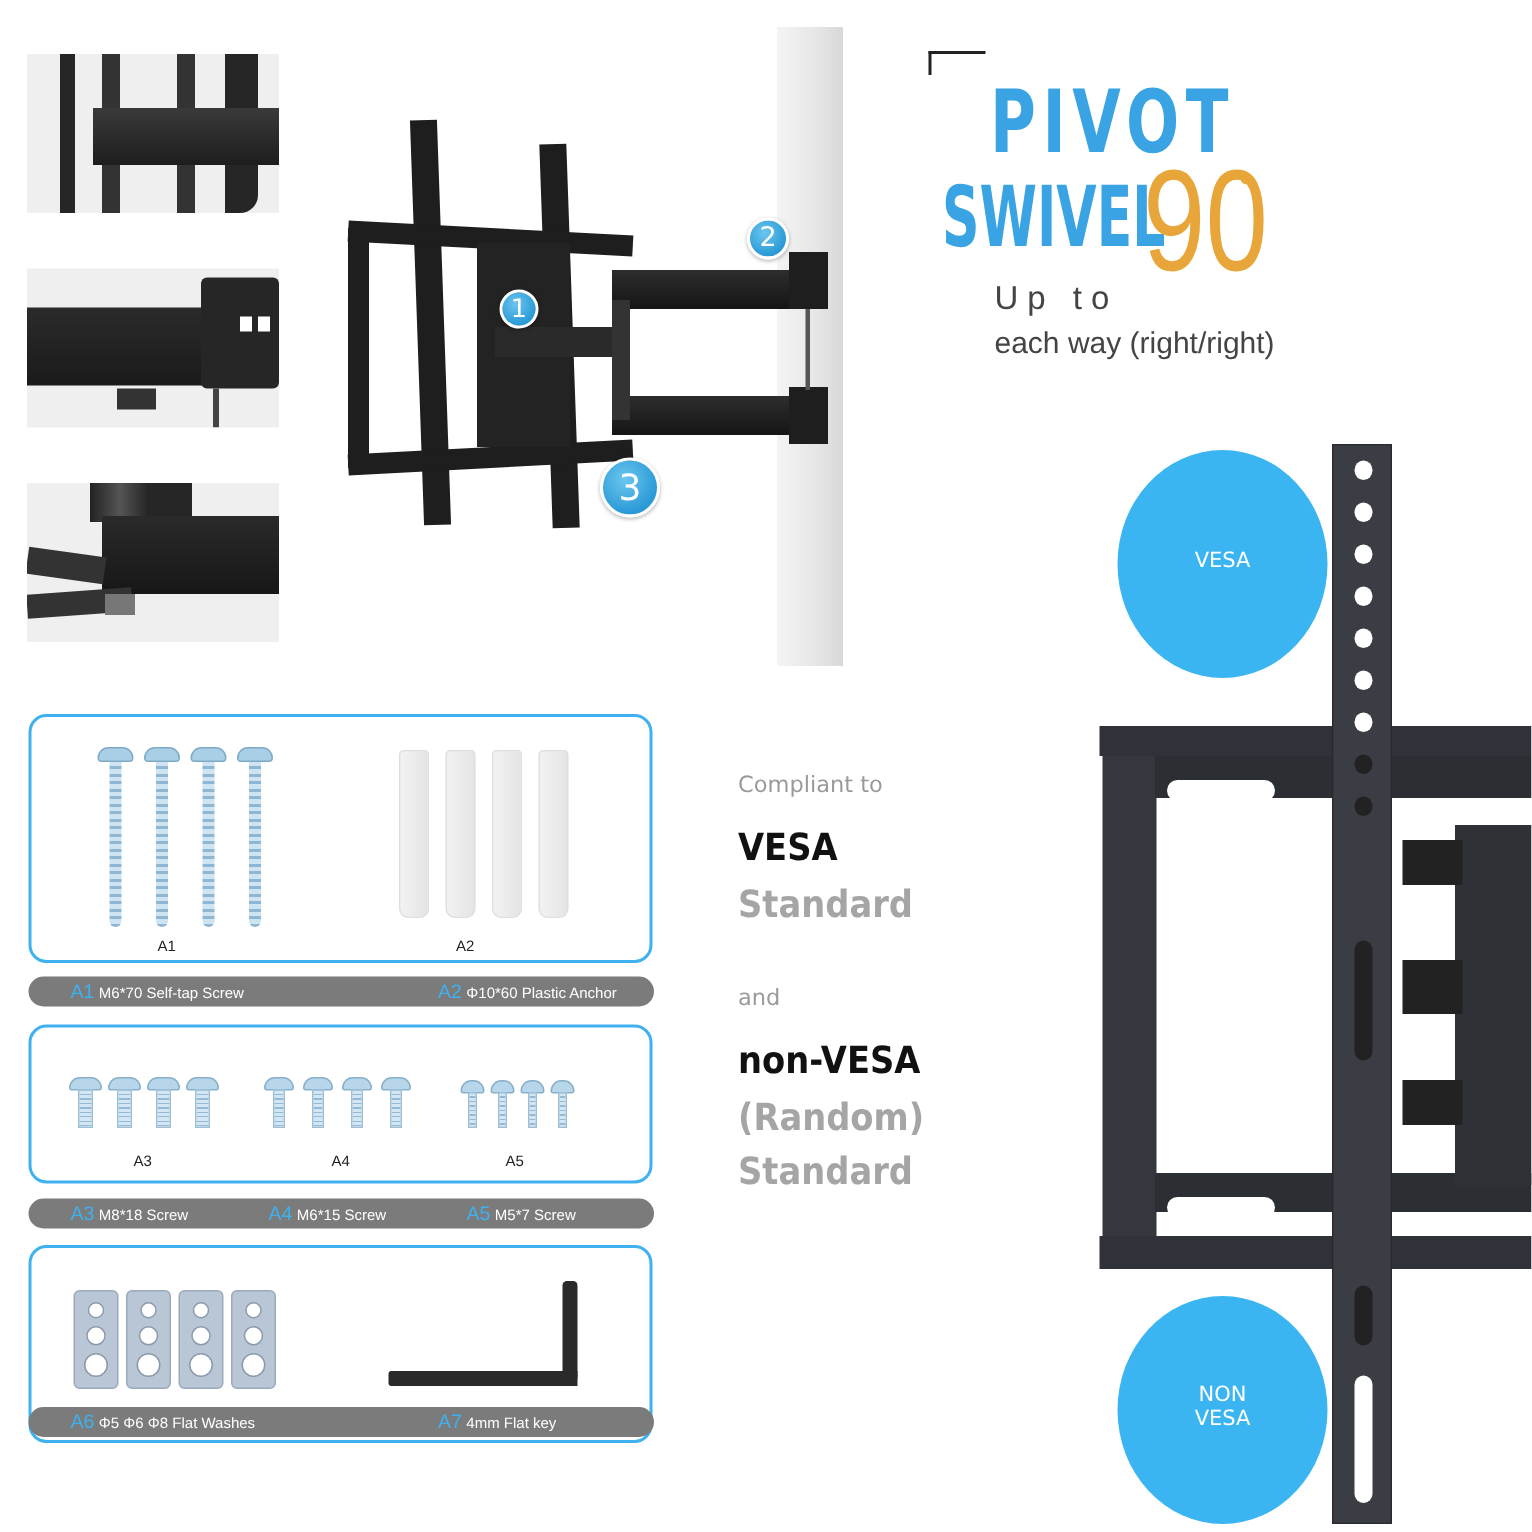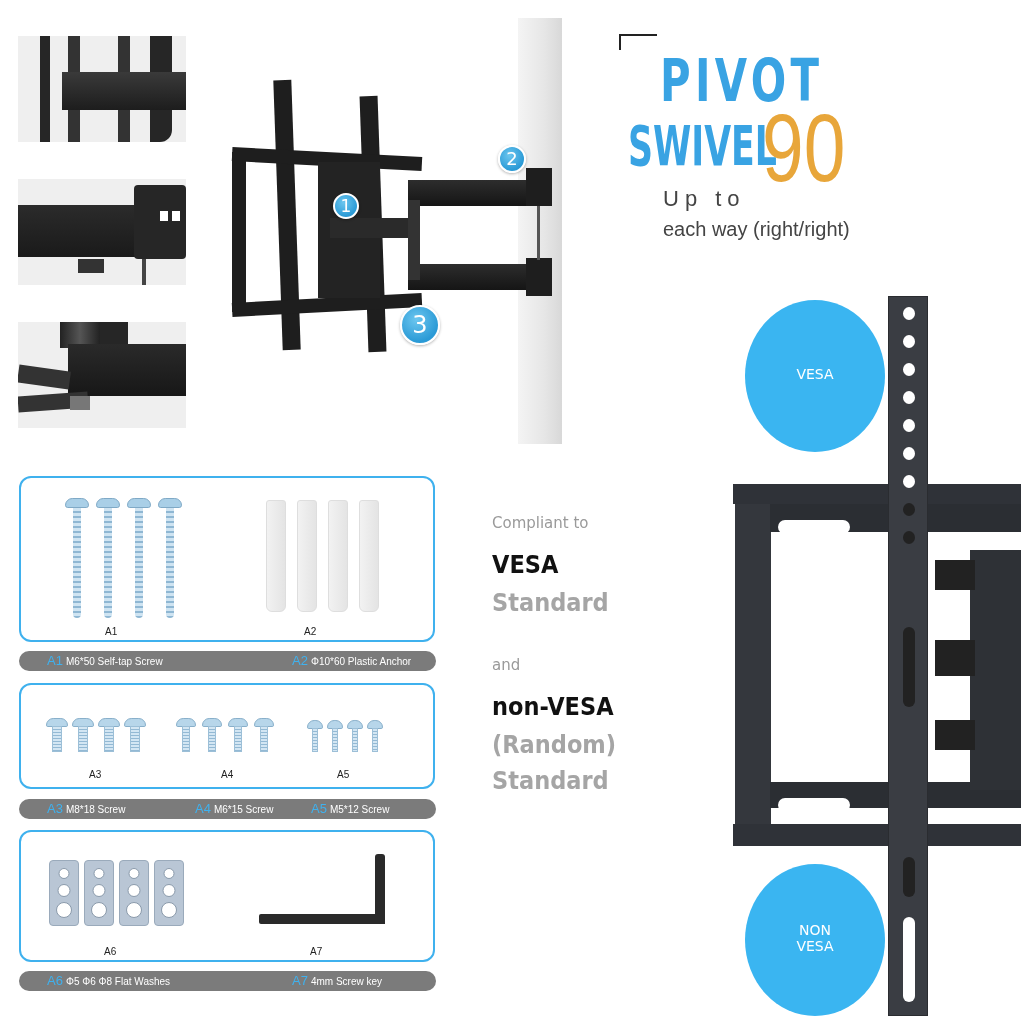--- a/index.html
+++ b/index.html
@@ -128,21 +128,21 @@
   <div>
     <div class="anchor" style="left:245px;top:22px;"></div>
     <div class="anchor" style="left:276px;top:22px;"></div>
     <div class="anchor" style="left:307px;top:22px;"></div>
     <div class="anchor" style="left:338px;top:22px;"></div>
   </div>
   <span class="plabel" style="left:84px;top:148px;">A1</span>
   <span class="plabel" style="left:283px;top:148px;">A2</span>
 </div>
 <div class="labelbar" style="top:651px;">
-  <span class="item" style="left:28px;"><span class="code">A1</span><span>M6*50 Self-tap Screw</span></span>
+  <span class="item" style="left:28px;"><span class="code">A1</span><span>M6*70 Self-tap Screw</span></span>
   <span class="item" style="left:273px;"><span class="code">A2</span><span>Φ10*60 Plastic Anchor</span></span>
 </div>
 
 <div class="panel" style="top:683px;height:106px;">
   <div>
     <div class="sscrew" style="left:25px;top:33px;width:22px;height:34px;">
         <div class="h"></div>
         <div class="s" style="left:6px;width:10px;height:26px;"></div>
       </div>
     <div class="sscrew" style="left:51px;top:33px;width:22px;height:34px;">
@@ -193,22 +193,22 @@
         <div class="h"></div>
         <div class="s" style="left:5px;width:6px;height:24px;"></div>
       </div>
   </div>
   <span class="plabel" style="left:68px;top:84px;">A3</span>
   <span class="plabel" style="left:200px;top:84px;">A4</span>
   <span class="plabel" style="left:316px;top:84px;">A5</span>
 </div>
 <div class="labelbar" style="top:799px;">
   <span class="item" style="left:28px;"><span class="code">A3</span><span>M8*18 Screw</span></span>
-  <span class="item" style="left:176px;"><span class="code">A4</span><span>M6*15 Screw</span></span>
-  <span class="item" style="left:292px;"><span class="code">A5</span><span>M5*12 Screw</span></span>
+  <span class="item" style="left:160px;"><span class="code">A4</span><span>M6*15 Screw</span></span>
+  <span class="item" style="left:292px;"><span class="code">A5</span><span>M5*7 Screw</span></span>
 </div>
 
 <div class="panel" style="top:830px;height:132px;">
   <div>
     <div class="washer" style="left:28px;top:28px;">
         <i style="top:7px;width:11px;height:11px;"></i>
         <i style="top:23px;width:13px;height:13px;"></i>
         <i style="top:41px;width:16px;height:16px;"></i>
       </div>
     <div class="washer" style="left:63px;top:28px;">
@@ -227,23 +227,23 @@
         <i style="top:41px;width:16px;height:16px;"></i>
       </div>
   </div>
   <div>
     <div class="abs" style="left:238px;top:82px;width:126px;height:10px;background:#2a2a2a;border-radius:2px 0 0 2px;"></div>
     <div class="abs" style="left:354px;top:22px;width:10px;height:70px;background:#2a2a2a;border-radius:3px 3px 6px 0;"></div>
   </div>
   <span class="plabel" style="left:83px;top:114px;">A6</span>
   <span class="plabel" style="left:289px;top:114px;">A7</span>
 </div>
-<div class="labelbar" style="top:971px;">
+<div class="labelbar" style="top:938px;">
   <span class="item" style="left:28px;"><span class="code">A6</span><span>Φ5 Φ6 Φ8  Flat Washes</span></span>
-  <span class="item" style="left:273px;"><span class="code">A7</span><span>4mm Screw key</span></span>
+  <span class="item" style="left:273px;"><span class="code">A7</span><span>4mm Flat key</span></span>
 </div>
 
 <div class="ctext c-small" style="top:514px;">Compliant to</div>
 <div class="ctext c-big-dark" style="top:550px;">VESA</div>
 <div class="ctext c-big-grey" style="top:588px;">Standard</div>
 <div class="ctext c-small" style="top:656px;">and</div>
 <div class="ctext c-big-dark" style="top:692px;">non-VESA</div>
 <div class="ctext c-big-grey" style="top:730px;">(Random)</div>
 <div class="ctext c-big-grey" style="top:766px;">Standard</div>
 

